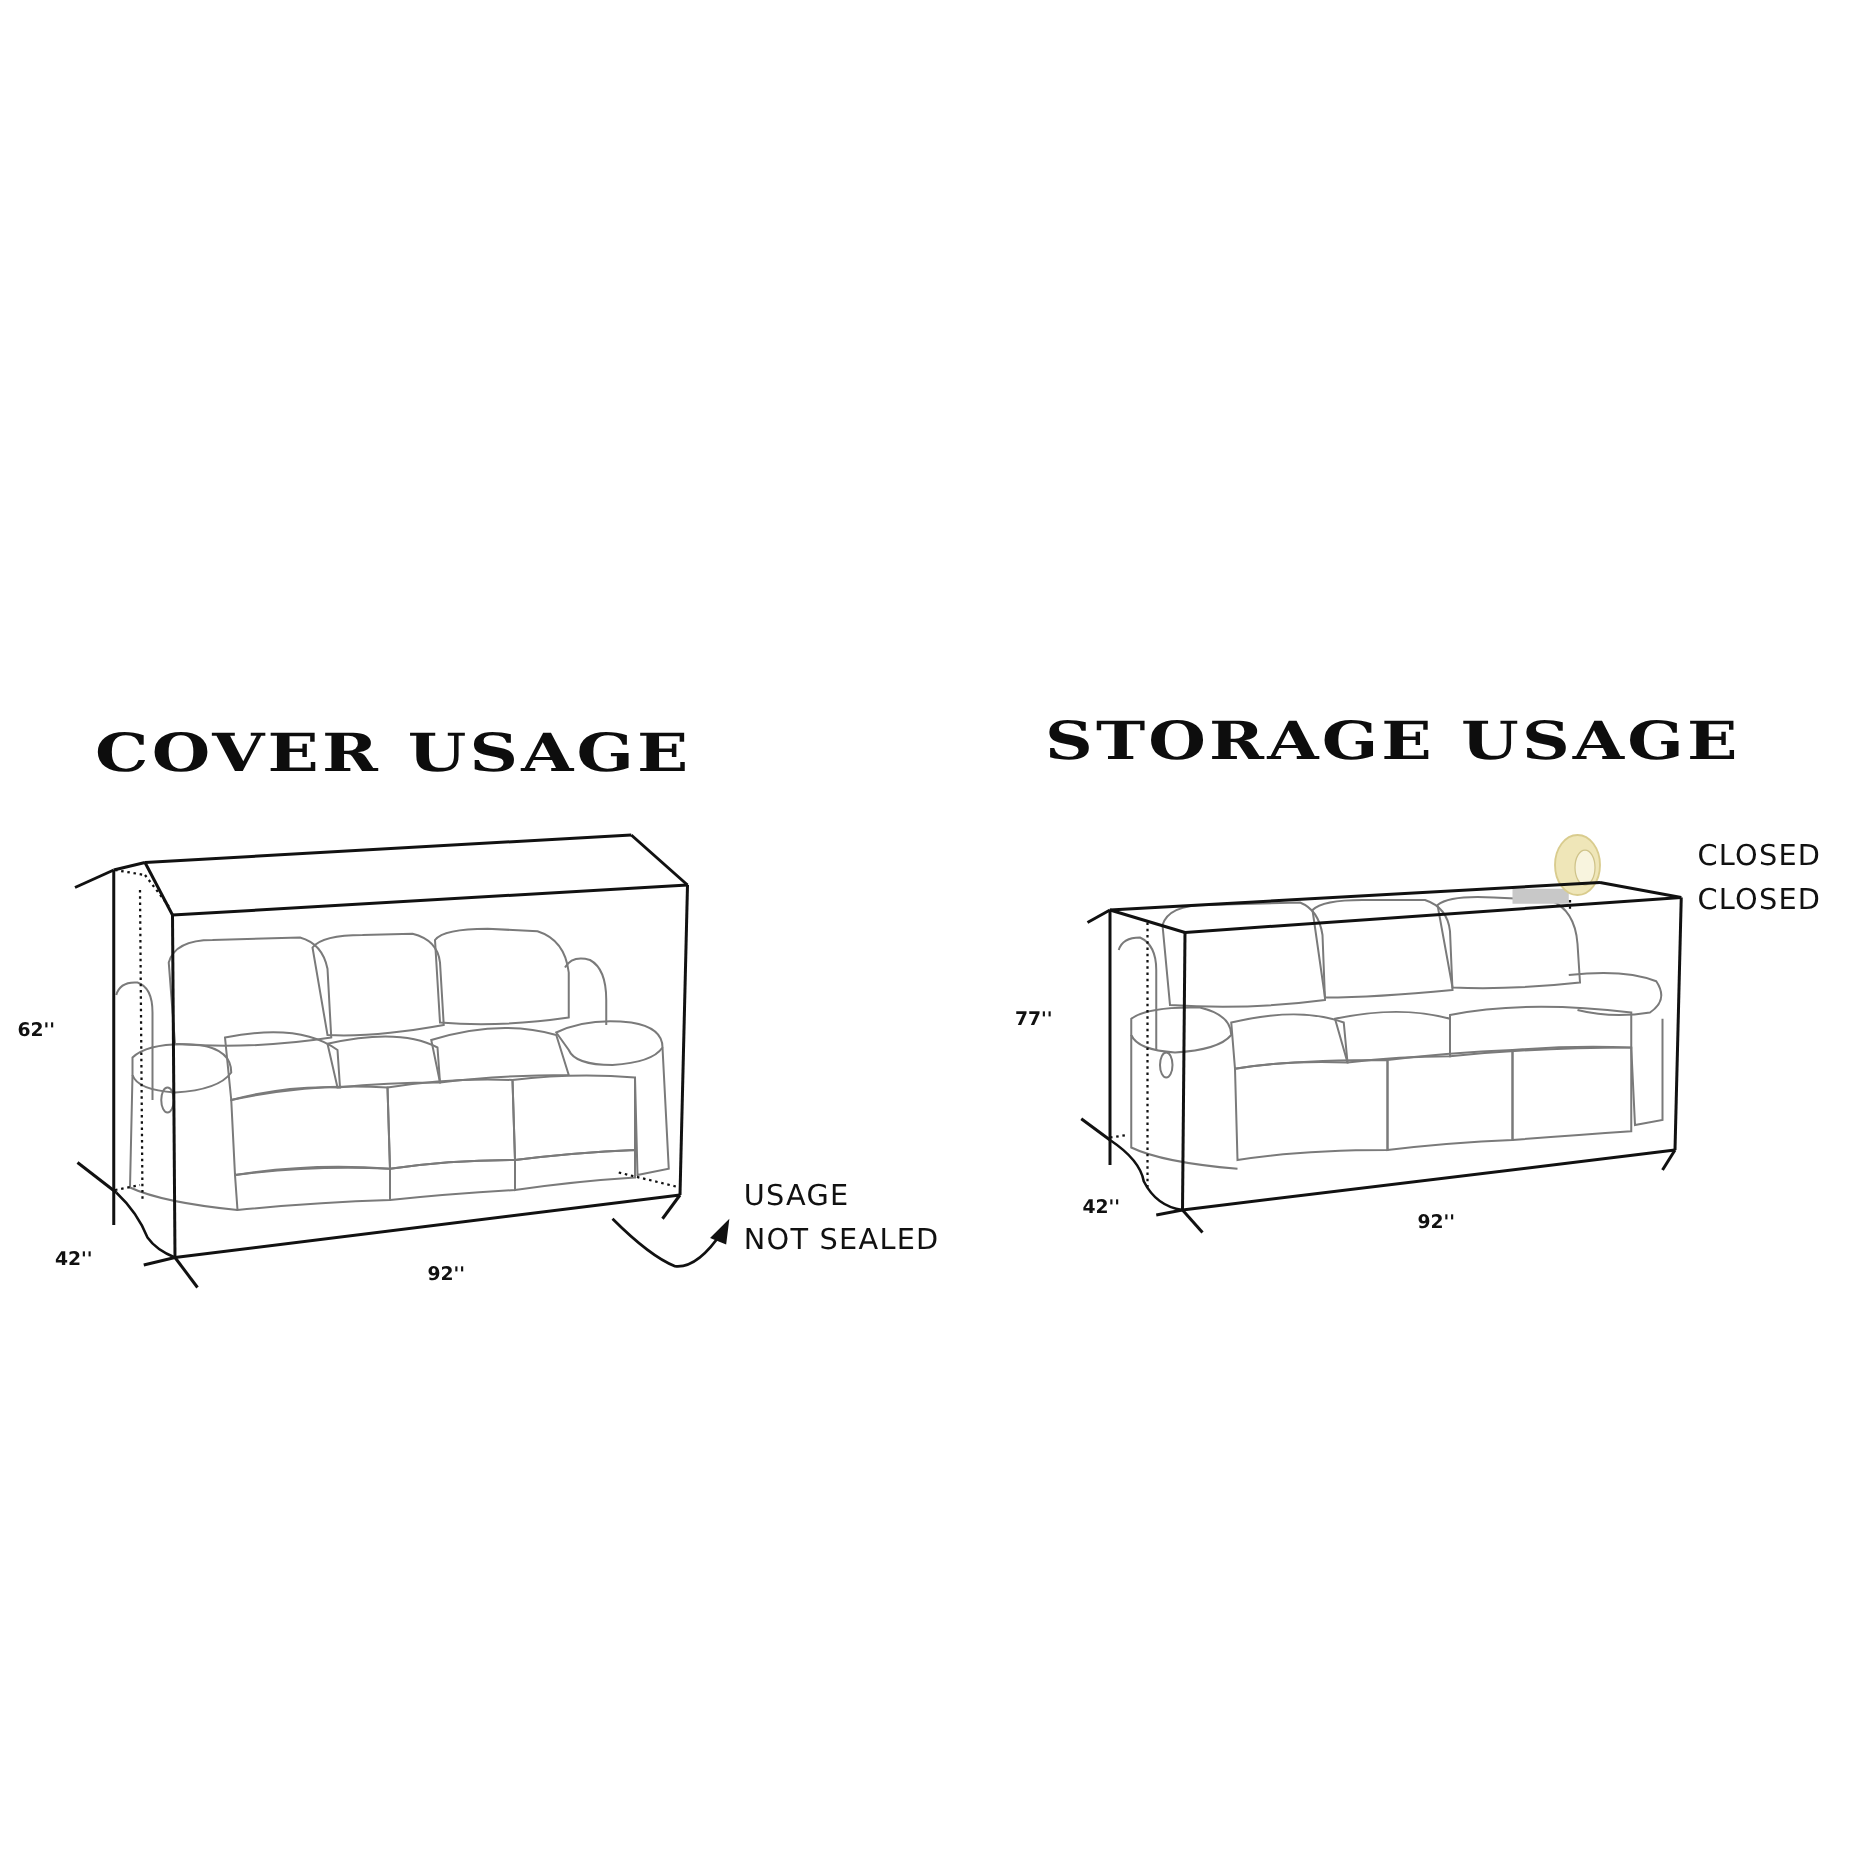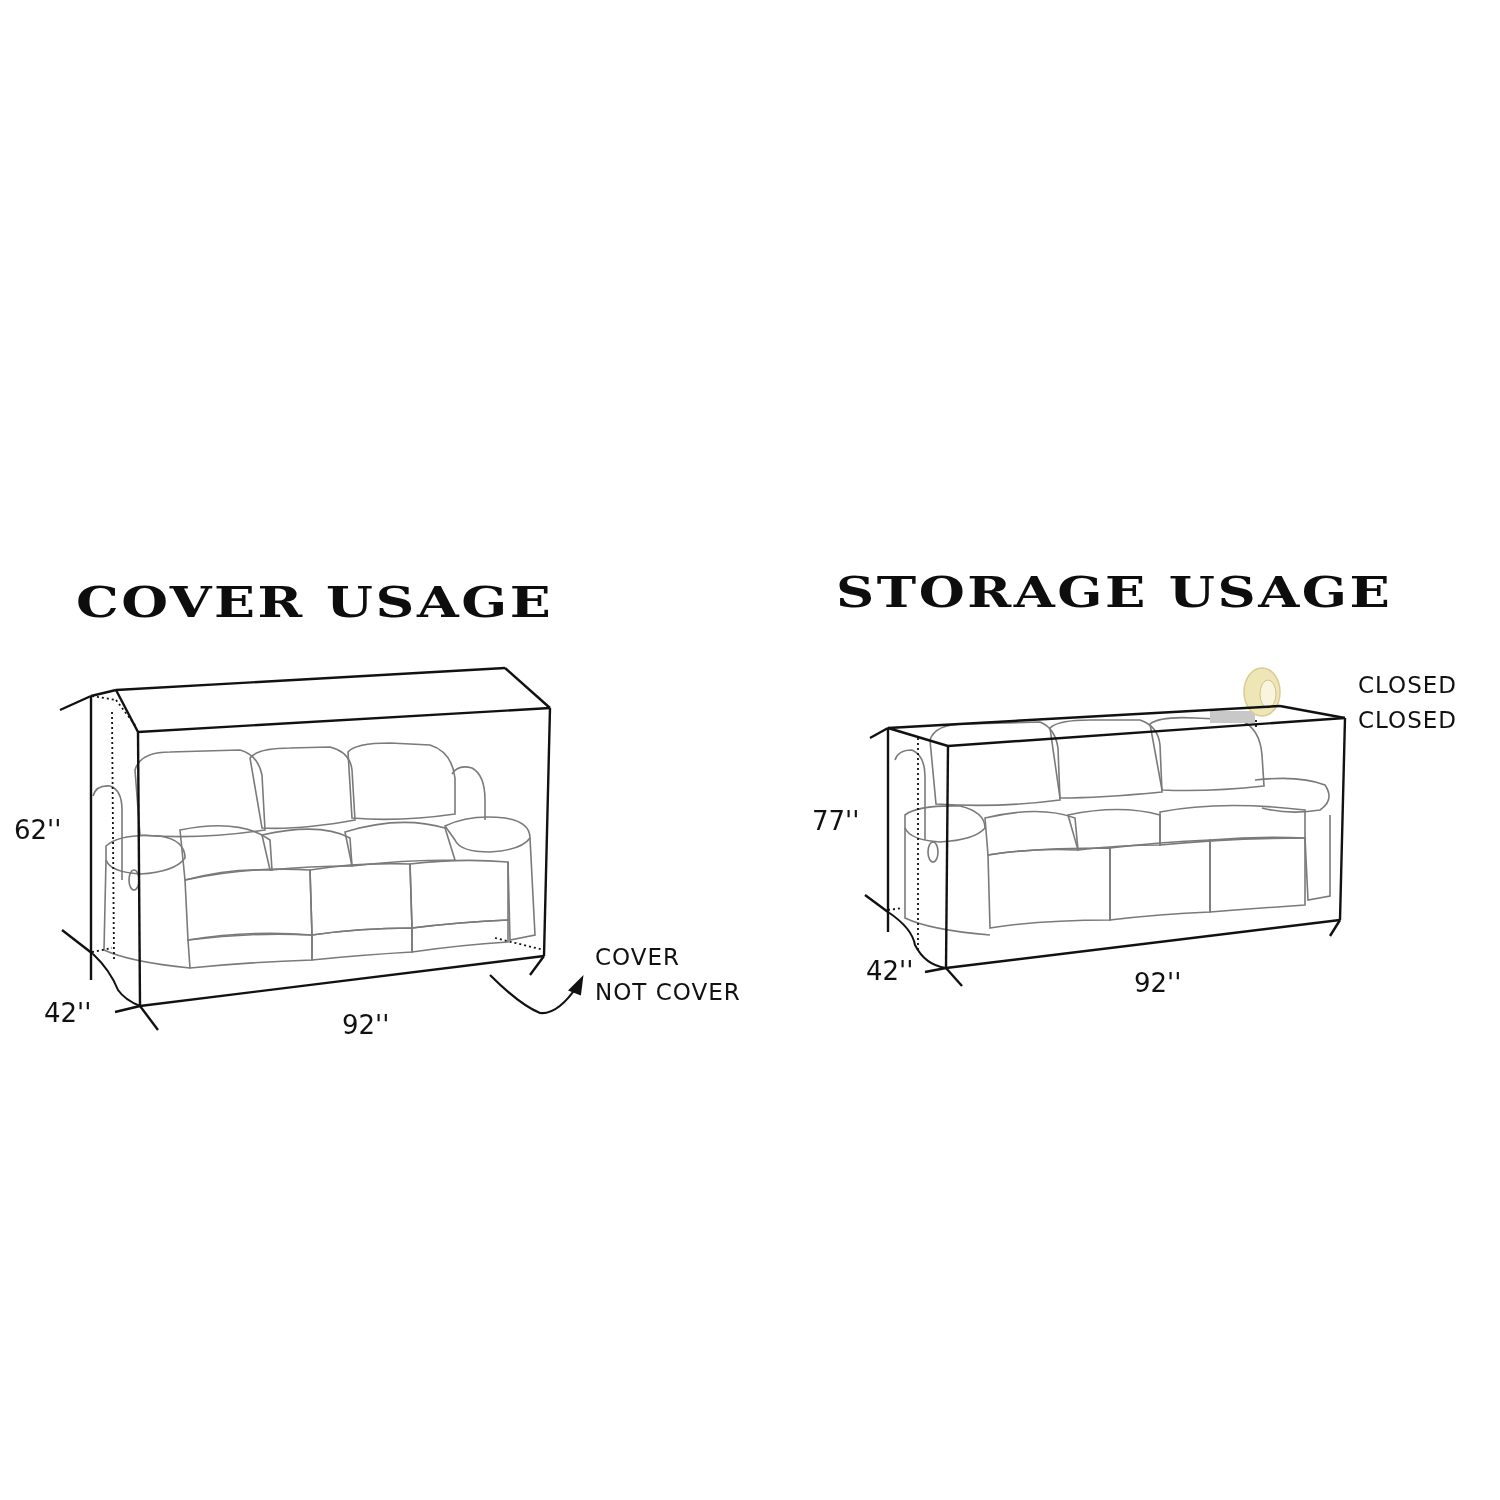--- a/index.html
+++ b/index.html
@@ -2,21 +2,21 @@
 <html><head>
 <meta charset="utf-8">
 <style>
   html, body { margin:0; padding:0; background:#ffffff; }
   body { width:1500px; height:1500px; position:relative; overflow:hidden;
          font-family:"DejaVu Serif", "Liberation Serif", serif; color:#111; }
   .abs { position:absolute; }
   .title { font-weight:bold; letter-spacing:2px; white-space:nowrap; color:#0d0d0d; }
   .t1 { left:76px; top:578px; font-size:42px; transform:scaleX(1.28); transform-origin:left top; }
   .t2 { left:836px; top:568px; font-size:42px; transform:scaleX(1.26); transform-origin:left top; }
-  .dim { font-family:"DejaVu Sans","Liberation Sans",sans-serif; font-weight:normal; font-size:26px; color:#111; }
+  .dim { font-family:"DejaVu Sans","Liberation Sans",sans-serif; font-weight:bold; font-size:15px; color:#111; }
   .note { font-family:"DejaVu Sans","Liberation Sans",sans-serif; font-weight:normal; font-size:23px; letter-spacing:1px; line-height:35px; color:#111; white-space:nowrap; }
   svg.diag { position:absolute; left:0; top:0; }
 </style>
 </head>
 <body>
 
 <div class="abs title t1">COVER USAGE</div>
 
 <svg class="diag" width="1500" height="1500" viewBox="0 0 1500 1500">
 
@@ -127,22 +127,22 @@
     <line x1="888" y1="910" x2="902" y2="908"></line>
     <line x1="1256" y1="720" x2="1256" y2="728"></line>
   </g>
   <path d="M888 912 Q912 928 915 945 Q925 965 946 968" stroke="#111" fill="none" stroke-width="2"></path>
 </svg>
 
 <div class="abs dim" style="left:14px;top:815px;">62''</div>
 <div class="abs dim" style="left:44px;top:998px;">42''</div>
 <div class="abs dim" style="left:342px;top:1010px;">92''</div>
 <div class="abs note" style="left:595px;top:940px;">
-  <div>COVER</div>
-  <div>NOT COVER</div>
+  <div>USAGE</div>
+  <div>NOT SEALED</div>
 </div>
 
 <div class="abs title t2">STORAGE USAGE</div>
 <div class="abs dim" style="left:812px;top:806px;">77''</div>
 <div class="abs dim" style="left:866px;top:956px;">42''</div>
 <div class="abs dim" style="left:1134px;top:968px;">92''</div>
 <div class="abs note" style="left:1358px;top:668px;">
   <div>CLOSED</div>
   <div>CLOSED</div>
 </div>

